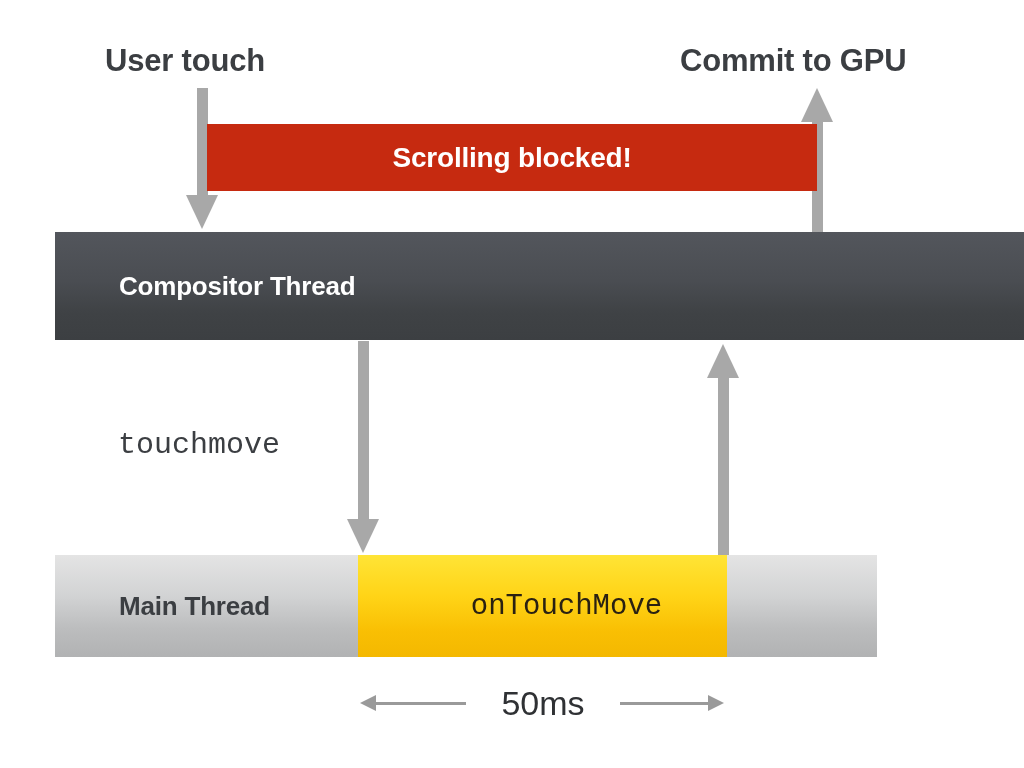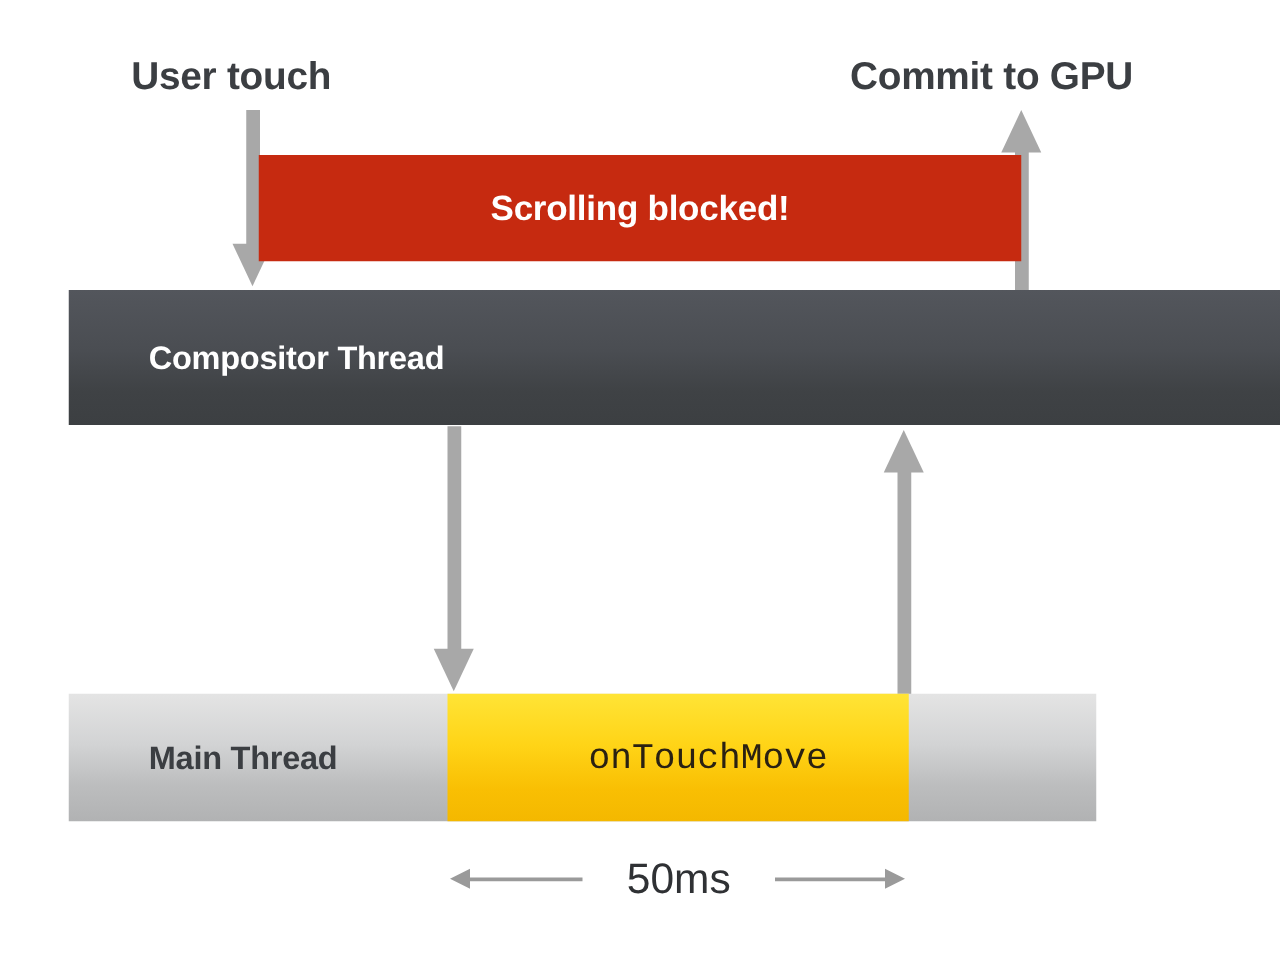--- a/index.html
+++ b/index.html
@@ -68,21 +68,21 @@
   
   #arrow-return-shaft { left: 718px; top: 376px; width: 11px; height: 182px; }
   #arrow-return-head  { left: 707px; top: 344px; }
 
   
   #blocked-bar {
     position: absolute;
     left: 207px;
     top: 124px;
     width: 610px;
-    height: 85px;
+    height: 67px;
     background: #c62a10;
     display: flex;
     align-items: center;
     justify-content: center;
   }
   #blocked-bar-label {
     font-family: "Liberation Sans", sans-serif;
     font-weight: bold;
     font-size: 28px;
     color: #ffffff;
@@ -220,20 +220,21 @@
     <span id="blocked-bar-label">Scrolling blocked!</span>
   </div>
 
   <div id="compositor-bar">
     <span id="compositor-bar-label">Compositor Thread</span>
   </div>
 
   <div class="arrow-shaft" id="arrow-touchmove-shaft"></div>
   <div class="arrow-head-down" id="arrow-touchmove-head"></div>
 
+  <div id="touchmove-label">touchmove</div>
 
   <div class="arrow-shaft" id="arrow-return-shaft"></div>
   <div class="arrow-head-up" id="arrow-return-head"></div>
 
   <div id="mainthread-bar">
     <span id="mainthread-bar-label">Main Thread</span>
   </div>
 
   <div id="ontouchmove-block">
     <span id="ontouchmove-label">onTouchMove</span>

